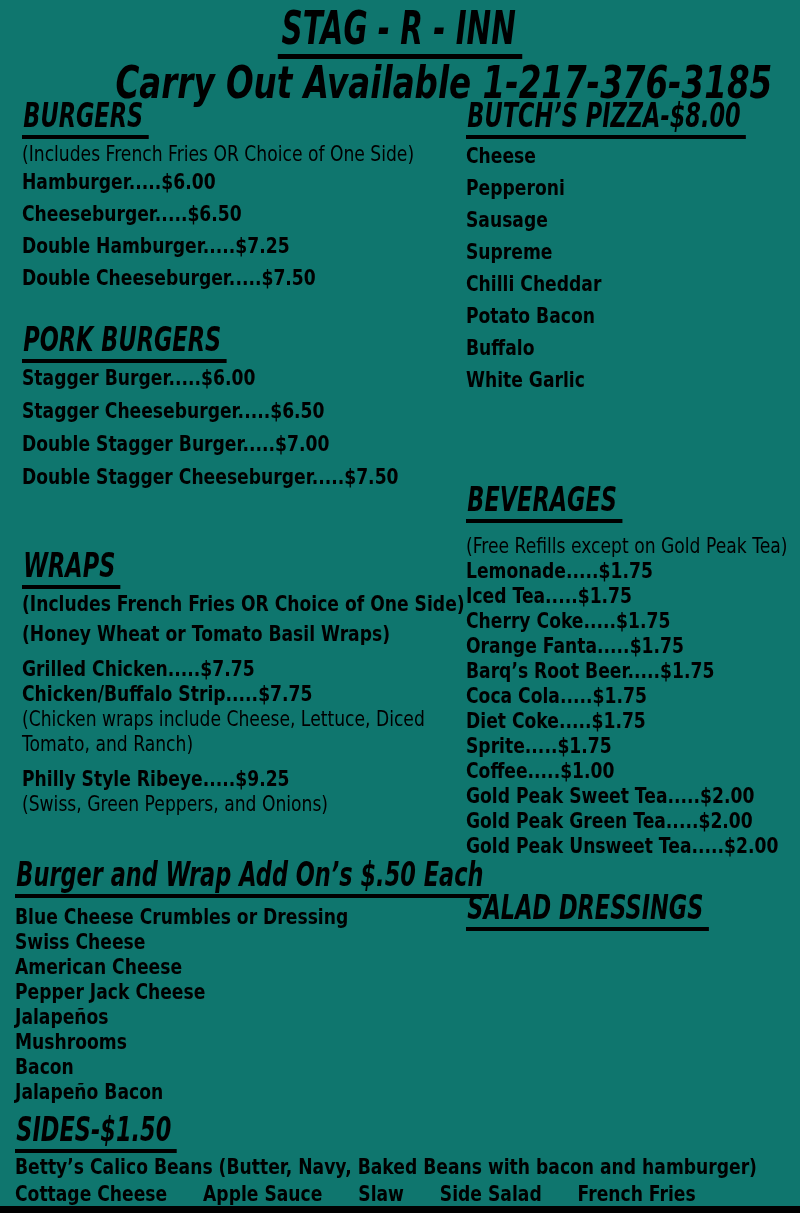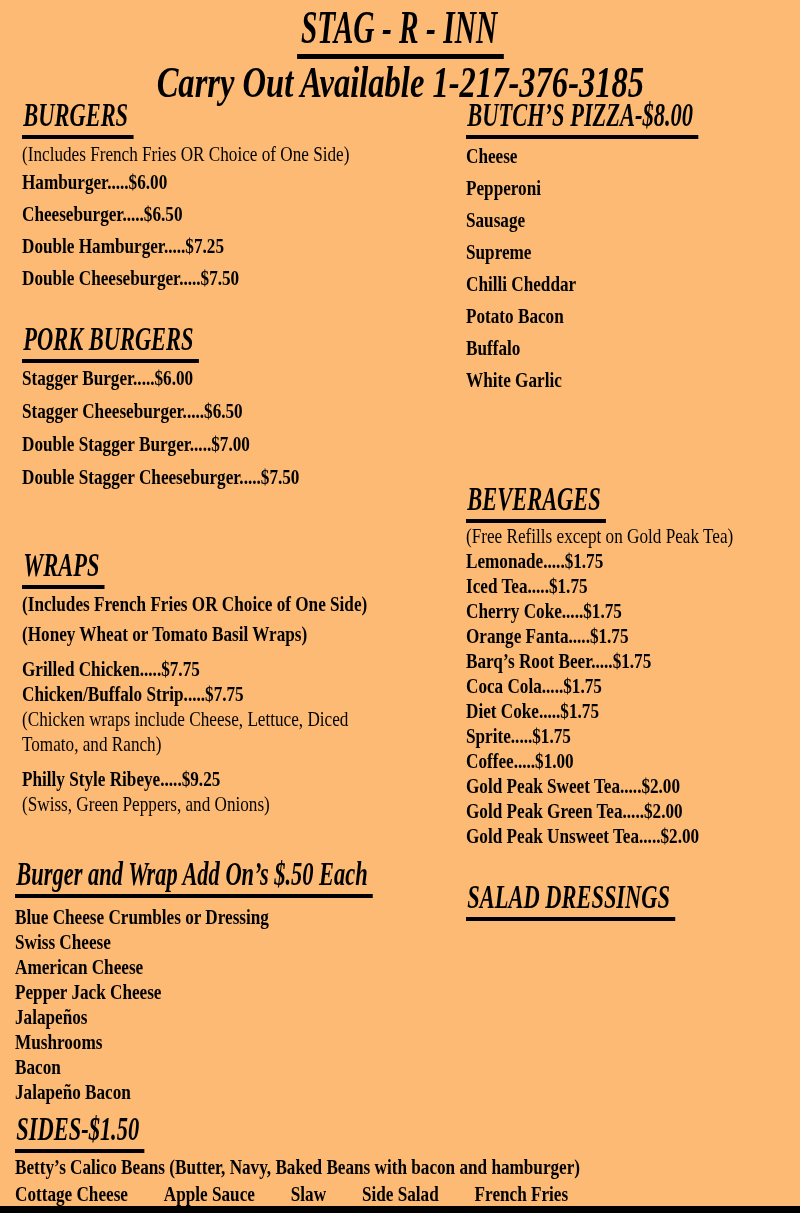--- a/index.html
+++ b/index.html
@@ -47,41 +47,41 @@
   .sec-wraps .bnote{margin-bottom:8px;}
   .sec-wraps .item{margin-bottom:3px;}
   .sec-wraps .note{margin-bottom:3px;}
   .sec-wraps .gap{margin-top:13px;}
   .sec-addons{margin-top:42px;margin-left:-7px;}
   .sec-addons .h{margin-bottom:8px;}
   .sec-addons .item{margin-bottom:3px;}
   .sec-pizza .h{margin-bottom:6px;}
   .sec-pizza .item{margin-bottom:10px;}
   .sec-bev{margin-top:91px;}
-  .sec-bev .h{margin-bottom:2px;}
+  .sec-bev .h{margin-bottom:12px;}
   .sec-bev .note{margin-bottom:3px;}
   .sec-bev .item{margin-bottom:3px;}
   .sec-salad{margin-top:33px;}
   .sec-salad .h{margin-bottom:14px;}
   .sec-salad .item{margin-bottom:8px;}
   
   .footer{position:absolute;left:15px;top:1112px;width:780px;}
   .footer .h{margin-bottom:3px;}
   .beans{margin-bottom:5px;}
   .row{
     display:flex;gap:46px;
     font-weight:bold;font-size:22px;line-height:22px;white-space:nowrap;
     transform:scaleX(0.78);transform-origin:0 0;
   }
   .bottom-bar{position:absolute;left:0;bottom:0;width:100%;height:7px;background:#000;}
 </style>
 </head>
 <body>
 
-<div class="page" style="background: #fdba74; color: rgb(0, 0, 0); font-family: Liberation Serif, serif;">
+<div class="page" style="background: #0f766e; color: rgb(0, 0, 0);">
 
   <div class="header">
     <div class="title"><span class="u">STAG - R - INN</span></div>
     <div class="subtitle"><span class="sx">Carry Out Available 1-217-376-3185</span></div>
   </div>
 
   <div class="col-left">
     <section class="sec sec-burgers">
       <h3 class="h"><span class="u">BURGERS</span></h3>
       <div class="lines">

